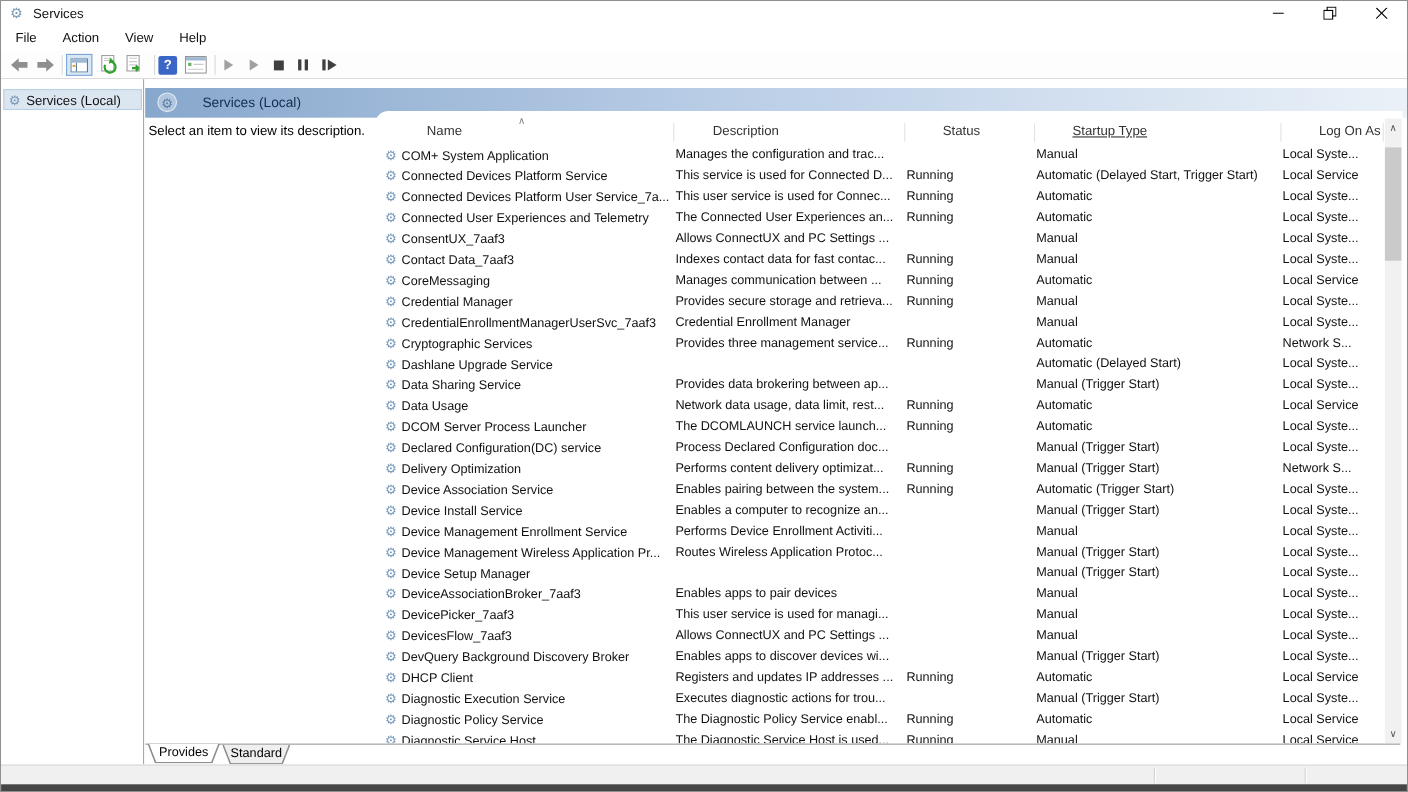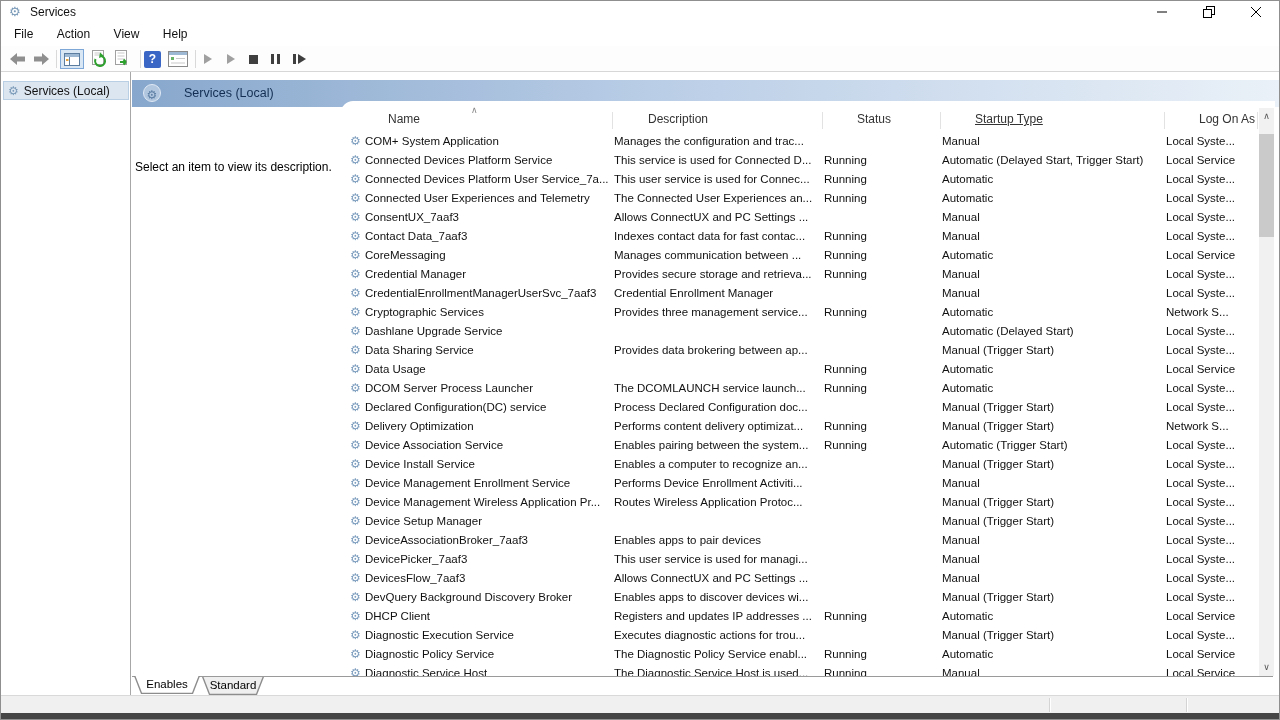--- a/index.html
+++ b/index.html
@@ -42,21 +42,21 @@
   .tree-item .gear { font-size:12px; color:#7a9ab8; margin:0 5px 0 4px; }
   .tree-item .lbl { font-size:12px; color:#111; white-space:nowrap; }
 
   .content { position:absolute; left:131px; top:71px; right:0; height:623px; background:#fff; }
   .band { position:absolute; left:0; top:8px; right:0; height:27px;
           background:linear-gradient(to right,#87a7cc 0%,#b9cde6 45%,#eaf1f8 100%); }
   .band-emblem { position:absolute; left:11px; top:4px; width:18px; height:18px; border-radius:50%;
                  border:1px solid #dfe9f4; background:#edf3fa66; text-align:center; }
   .band-emblem span { font-size:12px; color:#5c7ea3; line-height:17px; }
   .band-title { position:absolute; left:52px; top:6px; font-size:12.5px; color:#132e52; }
-  .hint { position:absolute; left:3px; top:40px; font-size:12px; color:#000; white-space:nowrap;margin-top:48px; }
+  .hint { position:absolute; left:3px; top:40px; font-size:12px; color:#000; white-space:nowrap; }
 
   
   .sheet { position:absolute; left:209px; top:29px; width:934px; height:575px; background:#fff;
            border-top-left-radius:12px; overflow:hidden; }
   .thead { position:absolute; left:0; top:7px; width:934px; height:24px; background:#fff; }
   .th { position:absolute; top:4px; font-size:12px; color:#333; white-space:nowrap;margin-left:31px; }
   .hsep { position:absolute; top:4px; width:1px; height:17px; background:#e2e2e2; }
   .sortcaret { position:absolute; left:130px; top:-3px; font-size:9px; color:#888; }
 
   .tbody { position:absolute; left:0; top:31px; width:918px; height:544px; overflow:hidden; }
@@ -316,20 +316,21 @@
   </div>
           <div class="trow">
     <span class="c name"><span class="gearcell">⚙</span><span>Data Sharing Service</span></span>
     <span class="c desc">Provides data brokering between ap...</span>
     <span class="c status"></span>
     <span class="c startup">Manual (Trigger Start)</span>
     <span class="c logon">Local Syste...</span>
   </div>
           <div class="trow">
     <span class="c name"><span class="gearcell">⚙</span><span>Data Usage</span></span>
+    <span class="c desc">Network data usage, data limit, rest...</span>
     <span class="c status">Running</span>
     <span class="c startup">Automatic</span>
     <span class="c logon">Local Service</span>
   </div>
           <div class="trow">
     <span class="c name"><span class="gearcell">⚙</span><span>DCOM Server Process Launcher</span></span>
     <span class="c desc">The DCOMLAUNCH service launch...</span>
     <span class="c status">Running</span>
     <span class="c startup">Automatic</span>
     <span class="c logon">Local Syste...</span>
@@ -446,21 +447,21 @@
         <div class="sbtn down">∨</div>
       </div>
     </div>
   </div>
 
   <div class="tabstrip">
     <div class="tabline"></div>
     <div class="tab active">
       <div class="shape"></div>
         <div class="fill"></div>
-      <div class="txt">Enables</div>
+      <div class="txt">Provides</div>
     </div>
     <div class="tab inactive">
       <div class="shape"></div>
         <div class="fill"></div>
       <div class="txt">Standard</div>
     </div>
   </div>
 
   <div class="statusbar">
     <span class="sgrip" style="left:1048px;"></span>

